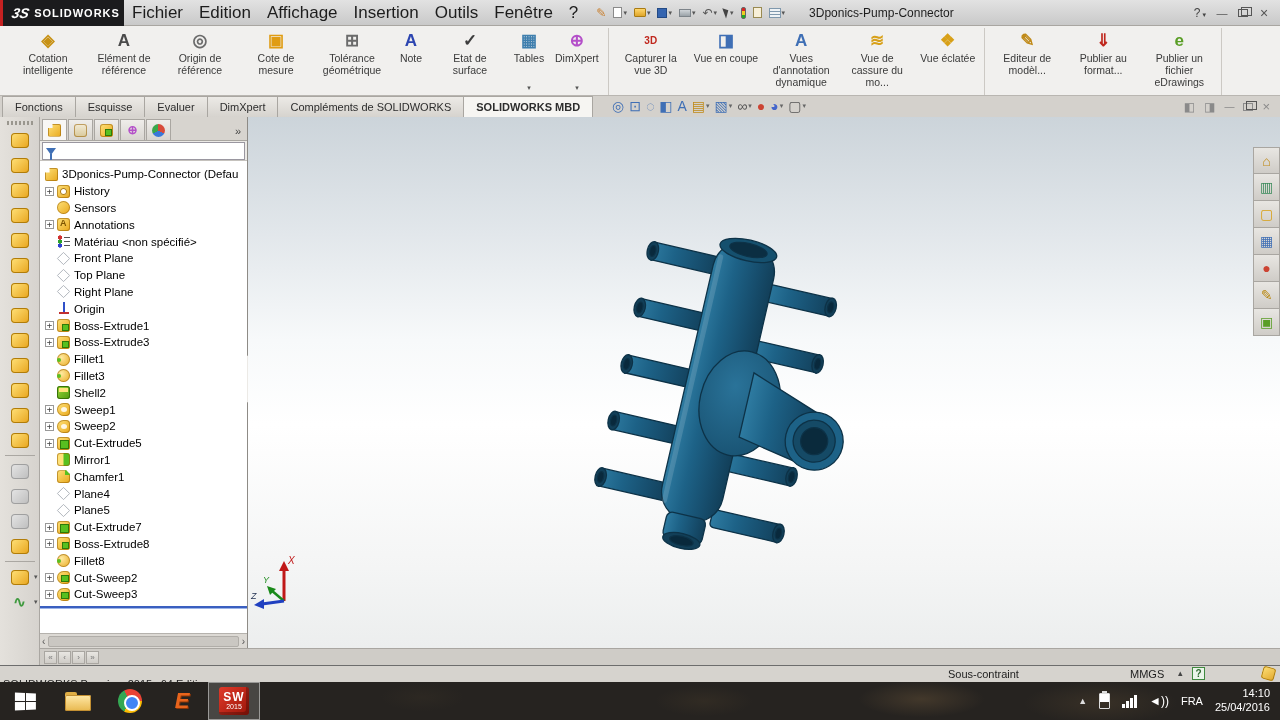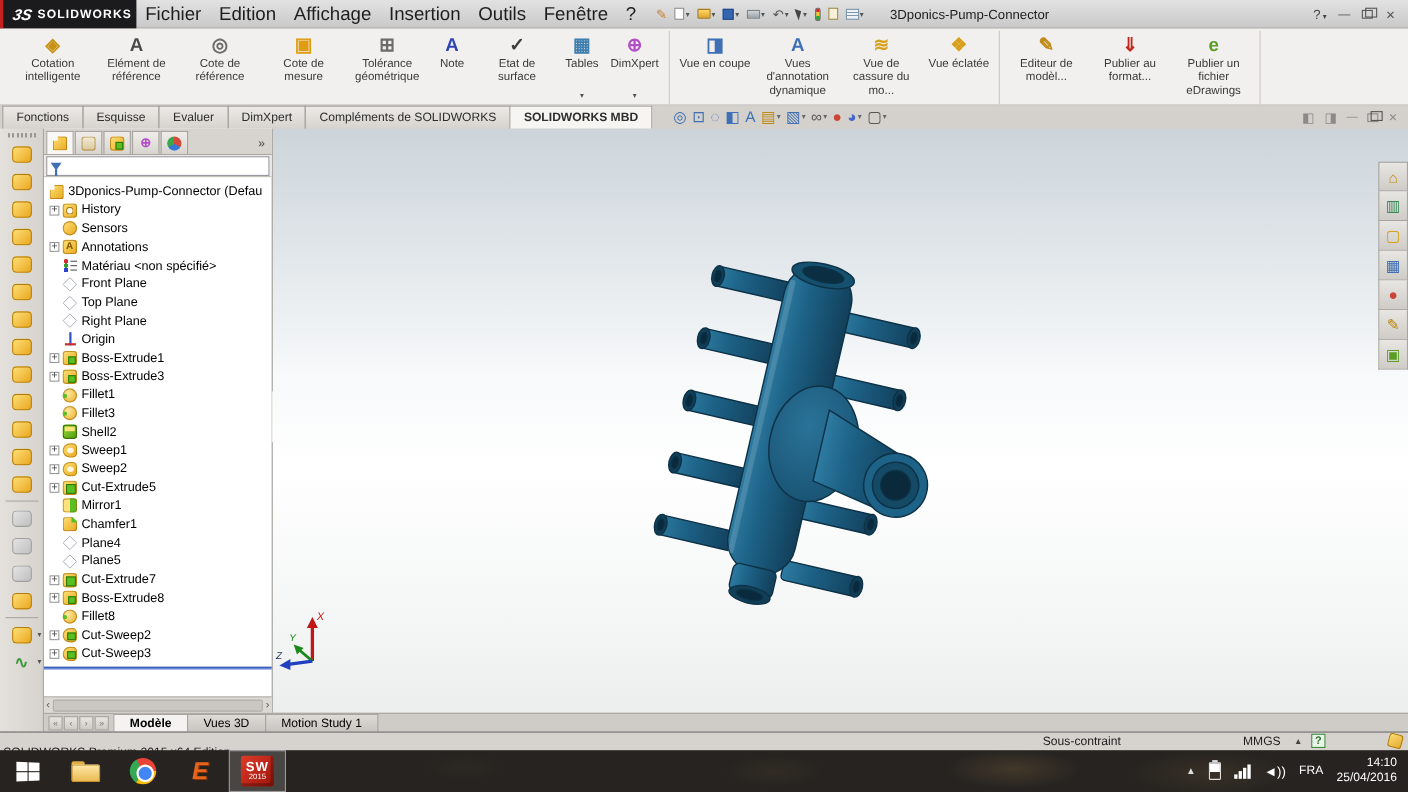--- a/index.html
+++ b/index.html
@@ -271,21 +271,21 @@
         <div class="rbtn">
           <span class="g" style="color: rgb(199, 145, 20);">◈</span>
           <span class="lb">Cotation intelligente</span>
         </div>
         <div class="rbtn">
           <span class="g" style="color: rgb(74, 74, 74);">A</span>
           <span class="lb">Elément de référence</span>
         </div>
         <div class="rbtn">
           <span class="g" style="color: rgb(107, 107, 107);">◎</span>
-          <span class="lb">Cote de référence</span>
+          <span class="lb">Origin de référence</span>
         </div>
         <div class="rbtn">
           <span class="g" style="color: rgb(224, 156, 18);">▣</span>
           <span class="lb">Cote de mesure</span>
         </div>
         <div class="rbtn">
           <span class="g" style="color: rgb(107, 107, 107);">⊞</span>
           <span class="lb">Tolérance géométrique</span>
         </div>
         <div class="rbtn">
@@ -301,20 +301,24 @@
           <span class="lb">Tables</span>
           <span class="caret">▾</span>
         </div>
         <div class="rbtn">
           <span class="g" style="color: rgb(180, 79, 201);">⊕</span>
           <span class="lb">DimXpert</span>
           <span class="caret">▾</span>
         </div>
       </div>
       <div class="rgroup">
+        <div class="rbtn">
+          <span class="g small" style="color: rgb(192, 39, 29);">3D</span>
+          <span class="lb">Capturer la vue 3D</span>
+        </div>
         <div class="rbtn">
           <span class="g" style="color: rgb(63, 111, 181);">◨</span>
           <span class="lb">Vue en coupe</span>
         </div>
         <div class="rbtn">
           <span class="g" style="color: rgb(63, 111, 181);">A</span>
           <span class="lb">Vues d'annotation dynamique</span>
         </div>
         <div class="rbtn">
           <span class="g" style="color: rgb(216, 160, 24);">≋</span>
@@ -753,25 +757,20 @@
     </div>
 </div>
 
 <div id="modeltabs">
   <span class="navbtns">
     <span>«</span>
     <span>‹</span>
     <span>›</span>
     <span>»</span>
   </span>
-  <span id="mtabs" style="display:flex">
-      <span class="mtab active">Modèle</span>
-      <span class="mtab">Vues 3D</span>
-      <span class="mtab">Motion Study 1</span>
-    </span>
 </div>
 
 <div id="statusbar">
   <span class="sbl">SOLIDWORKS Premium 2015 x64 Edition</span>
   <span class="sbc">Sous-contraint</span>
   <span class="sbu">MMGS</span>
   <span class="sba">▴</span>
   <span class="sbq">?</span>
   <span class="sbt"></span>
 </div>

